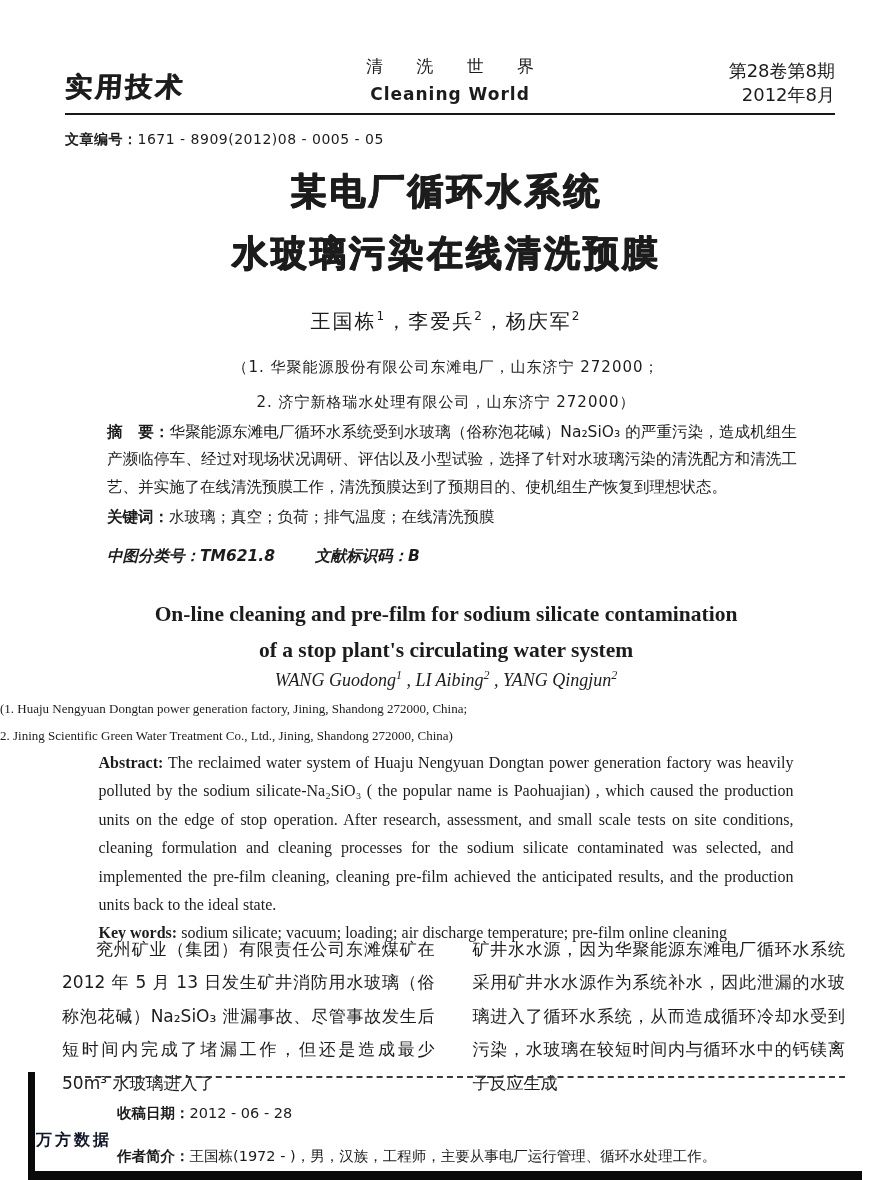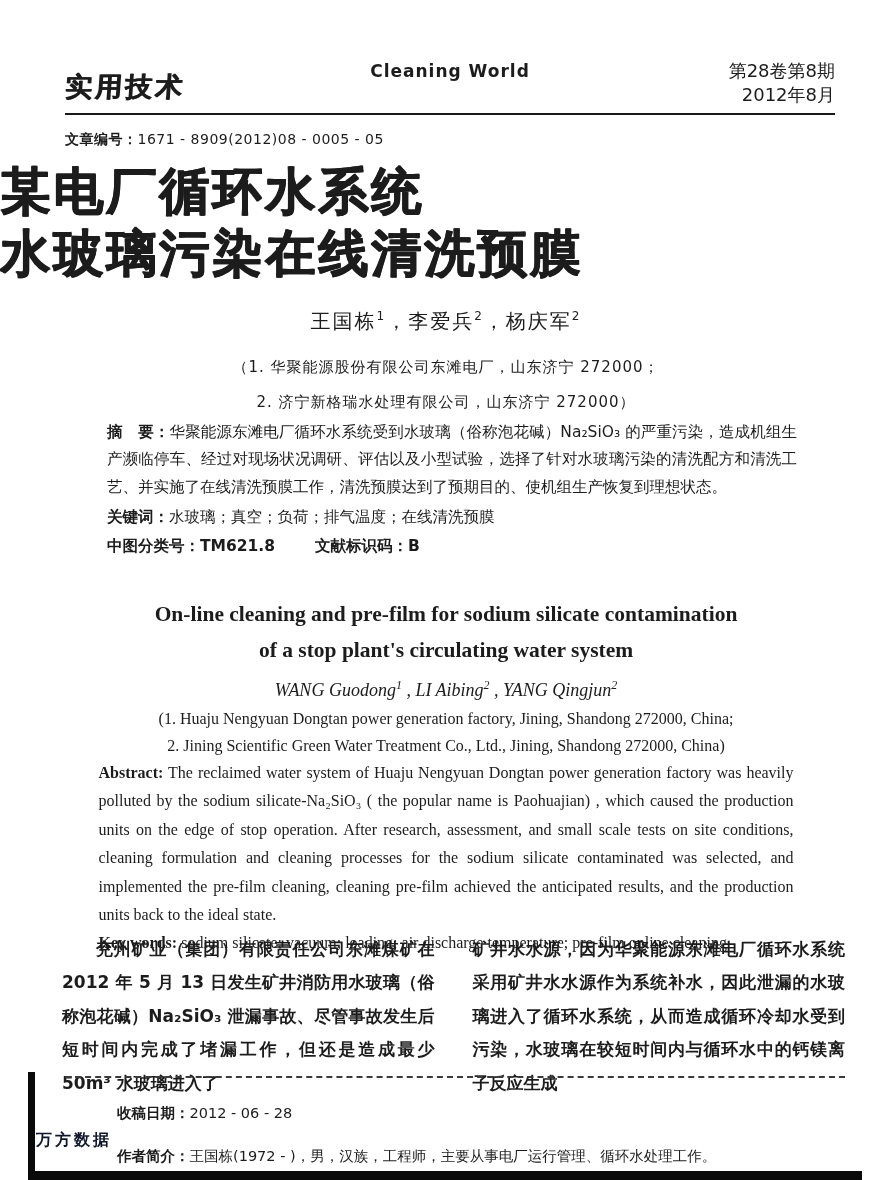--- a/index.html
+++ b/index.html
@@ -41,22 +41,22 @@
   .article-number {
     position: absolute;
     top: 131px; left: 65px;
     font-size: 14px; letter-spacing: 0.5px;
   }
 
   
   .title-cn {
     position: absolute;
     top: 160px; left: 0; right: 0;
-    margin: 0; text-align: left;
-    font-size: 50px; font-weight: 900;
+    margin: 0; text-align: center;
+    font-size: 36px; font-weight: 900;
     line-height: 62px; letter-spacing: 3px;
     text-shadow: 1px 0 currentColor, 0 1px currentColor, 1px 1px currentColor;
   }
   .title-cn .tl { display: block; }
 
   
   .authors-cn {
     position: absolute;
     top: 308px; left: 0; right: 0;
     text-align: center;
@@ -72,55 +72,54 @@
 
   
   .cn-meta {
     position: absolute;
     top: 419px; left: 107px; width: 690px;
     font-size: 15.5px; line-height: 27.3px;
     text-align: justify;
   }
   .cn-meta p { margin: 0; }
   .cn-meta .kw { margin-top: 3px; }
-  .cn-meta .clc { margin-top: 2px; font-weight: bold; }
+  .cn-meta .clc { margin-top: 12px; font-weight: bold; font-style: italic; }
   .clc .gap { display: inline-block; width: 40px; }
 
   
   .en-block {
     position: absolute;
     top: 596px; left: 0; right: 0;
     font-family: "Liberation Serif", "DejaVu Serif", serif;
   }
   .title-en {
     margin: 0; text-align: center;
     font-size: 21.5px; font-weight: bold; line-height: 36px;
   }
   .title-en .tl { display: block; }
   .authors-en {
     text-align: center; font-style: italic;
-    font-size: 18px; margin-top: 10px;
+    font-size: 18px; 
   }
   .affils-en {
-    text-align: center; font-size: 16px; line-height: 27px; margin-top: 4px;
+    font-size: 13px; line-height: 27px; margin-top: 4px;
   }
   .en-abstract {
     margin: 0 auto 0; width: 695px;
     font-size: 16px; line-height: 28.4px; text-align: justify;
   }
   .en-keywords { margin: 0 auto; width: 695px; font-size: 16px; line-height: 28.4px; }
 
   
   .body-columns {
     position: absolute;
     top: 933px; left: 62px; right: 47px;
     display: flex; gap: 38px;
     font-size: 17px; line-height: 33.4px;
     text-align: justify;
-    font-weight: bold;
   }
   .body-columns .col { flex: 1; }
   .body-columns .indent { text-indent: 2em; margin: 0; }
   .body-columns .noindent { margin: 0; }
 
   
   .footnote-rule {
     position: absolute;
     top: 1076px; left: 65px; right: 47px;
     border-top: 2px dashed #3a3a3a;
@@ -155,20 +154,21 @@
 </head>
 <body>
 
 <div class="page">
 
   <header class="journal-header">
     <div class="side">
       <div class="col-label">实用技术</div>
     </div>
     <div class="journal-center">
+      <div class="j-cn">清 洗 世 界</div>
       <div class="j-en">Cleaning World</div>
     </div>
     <div class="side issue-block">
       <div>第28卷第8期</div>
       <div>2012年8月</div>
     </div>
   </header>
   <div class="header-rule"></div>
 
   <div class="article-number">

